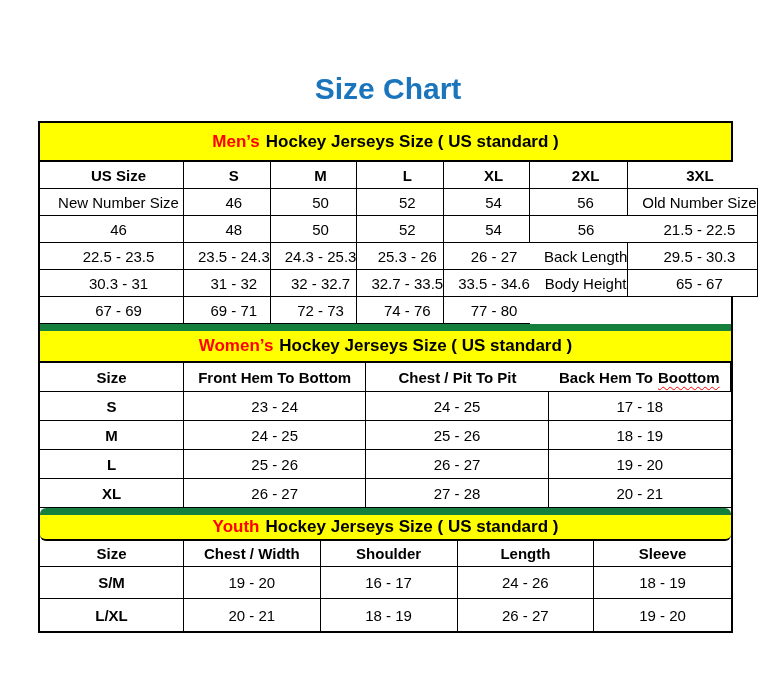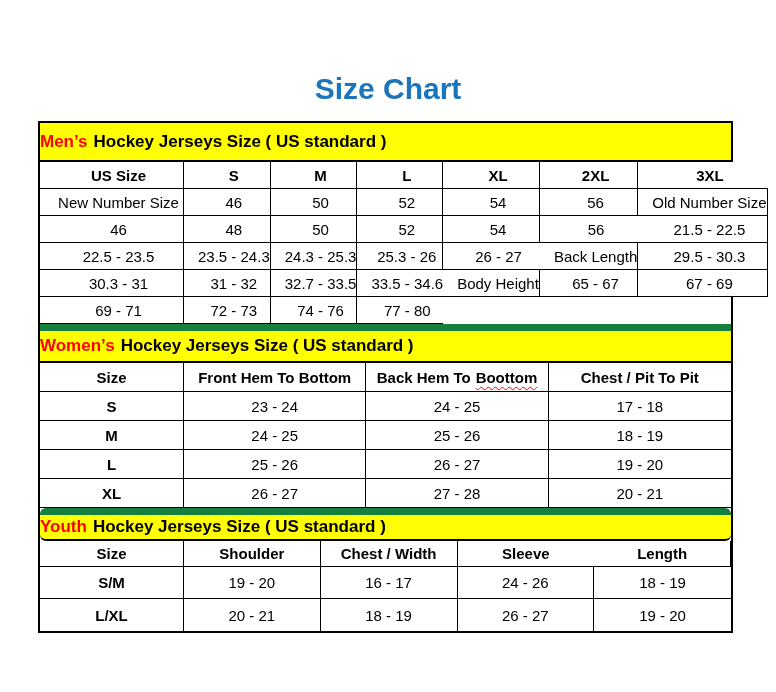--- a/index.html
+++ b/index.html
@@ -36,21 +36,21 @@
     background: #ffffff;
     box-sizing: border-box;
   }
   .band {
     box-sizing: border-box;
     height: 39px;
     background: #ffff00;
     border-bottom: 2px solid #000000;
     display: flex;
     align-items: center;
-    justify-content: flex-start;
+    justify-content: center;
     font-size: 17px;
     font-weight: 700;
     color: #000000;
   }
   .band.mid { border-top: 7px solid #15803d; }
   .band.small { height: 33px; border-radius: 6px; }
   .band-red { color: #ff0000; }
   .band-rest { margin-left: 6px; }
   .grid { display: grid; }
   .men-grid   { grid-template-columns: 144px repeat(6, 1fr); }
@@ -126,45 +126,46 @@
       <div class="cell">22.5 - 23.5</div>
       <div class="cell">23.5 - 24.3</div>
       <div class="cell">24.3 - 25.3</div>
       <div class="cell">25.3 - 26</div>
       <div class="cell lastcol">26 - 27</div>
 
       <div class="cell">Back Length</div>
       <div class="cell">29.5 - 30.3</div>
       <div class="cell">30.3 - 31</div>
       <div class="cell">31 - 32</div>
+      <div class="cell">32 - 32.7</div>
       <div class="cell">32.7 - 33.5</div>
       <div class="cell lastcol">33.5 - 34.6</div>
 
       <div class="cell">Body Height</div>
       <div class="cell">65 - 67</div>
       <div class="cell">67 - 69</div>
       <div class="cell">69 - 71</div>
       <div class="cell">72 - 73</div>
       <div class="cell">74 - 76</div>
       <div class="cell lastcol">77 - 80</div>
     </div>
 
     <div class="band mid">
       <span class="band-red">Women’s</span>
       <span class="band-rest">Hockey Jerseys Size ( US standard )</span>
     </div>
 
     <div class="grid women-grid">
       <div class="cell hdr">Size</div>
       <div class="cell hdr">Front Hem To Bottom</div>
+      <div class="cell hdr lastcol">Chest / Pit To Pit</div>
       <div class="cell hdr">
         <span>Back Hem To</span>
         <span class="squiggle">Boottom</span>
       </div>
-      <div class="cell hdr lastcol">Chest / Pit To Pit</div>
 
       <div class="cell bold">S</div>
       <div class="cell">23 - 24</div>
       <div class="cell">24 - 25</div>
       <div class="cell lastcol">17 - 18</div>
 
       <div class="cell bold">M</div>
       <div class="cell">24 - 25</div>
       <div class="cell">25 - 26</div>
       <div class="cell lastcol">18 - 19</div>
@@ -180,24 +181,24 @@
       <div class="cell lastcol">20 - 21</div>
     </div>
 
     <div class="band mid small">
       <span class="band-red">Youth</span>
       <span class="band-rest">Hockey Jerseys Size ( US standard )</span>
     </div>
 
     <div class="grid youth-grid">
       <div class="cell hdr">Size</div>
+      <div class="cell hdr">Chest / Width</div>
       <div class="cell hdr">Shoulder</div>
-      <div class="cell hdr">Chest / Width</div>
+      <div class="cell hdr">Length</div>
       <div class="cell hdr lastcol">Sleeve</div>
-      <div class="cell hdr">Length</div>
 
       <div class="cell bold">S/M</div>
       <div class="cell">19 - 20</div>
       <div class="cell">16 - 17</div>
       <div class="cell">24 - 26</div>
       <div class="cell lastcol">18 - 19</div>
 
       <div class="cell bold lastrow">L/XL</div>
       <div class="cell lastrow">20 - 21</div>
       <div class="cell lastrow">18 - 19</div>

